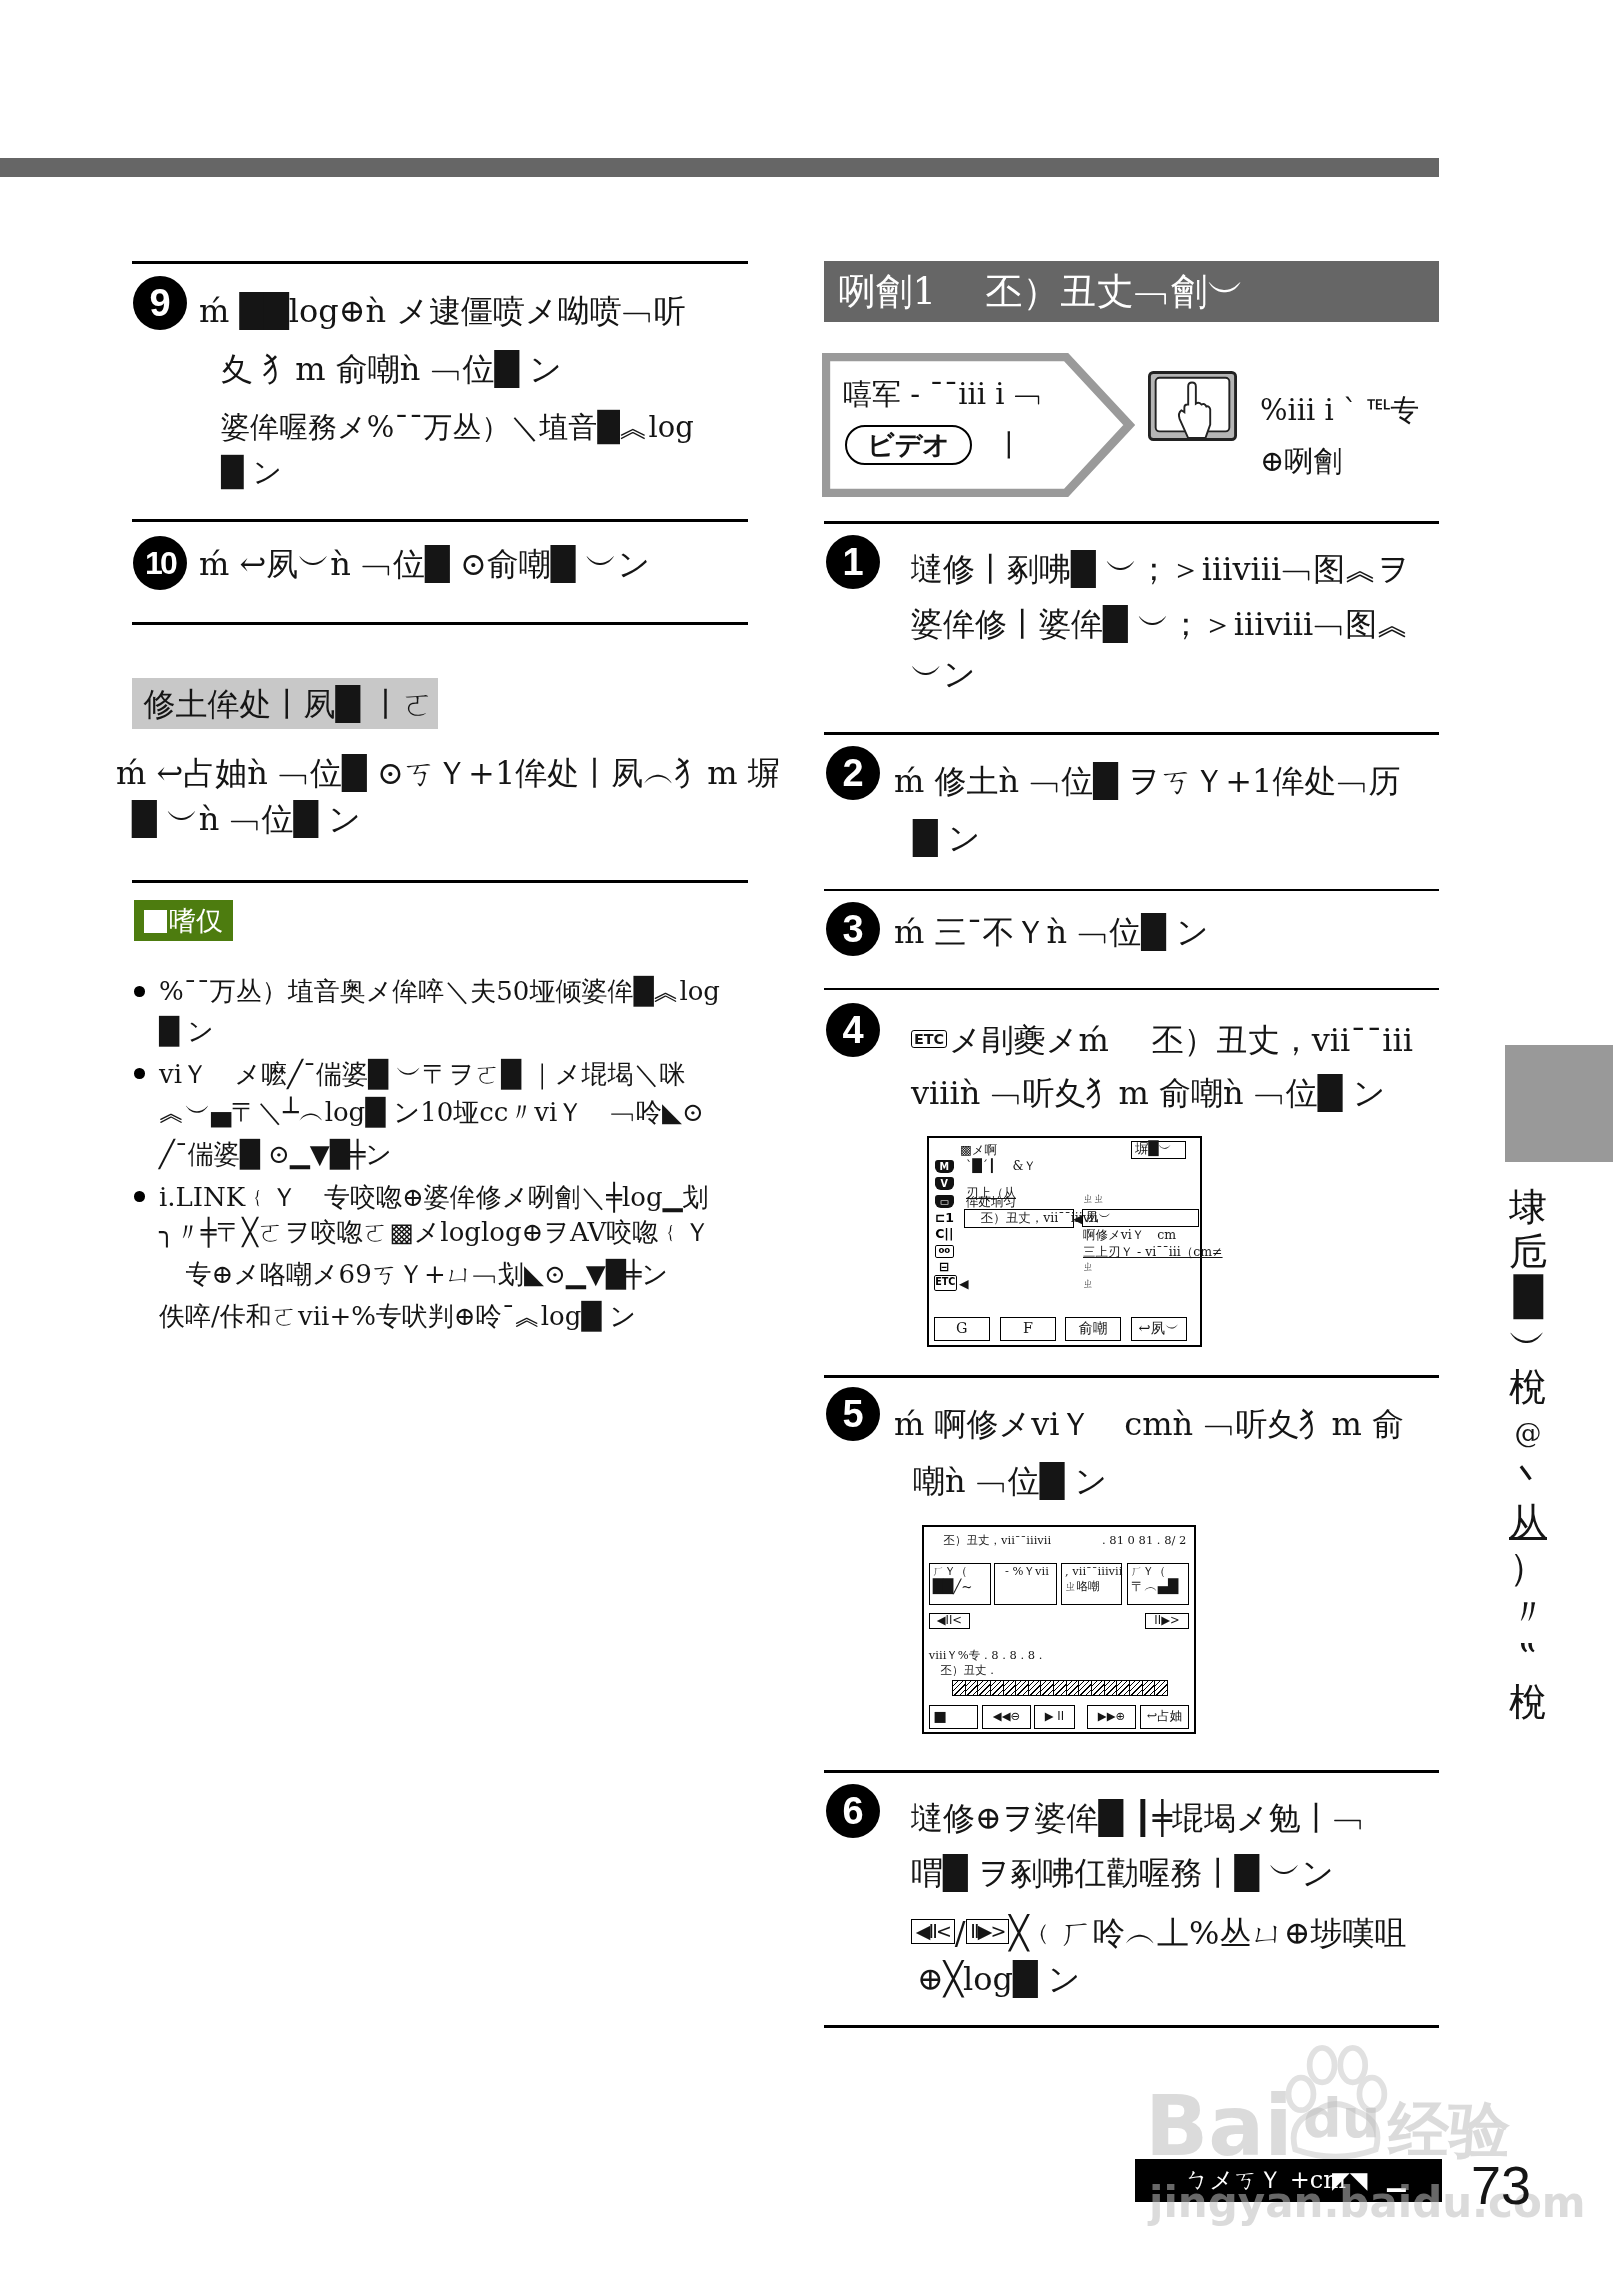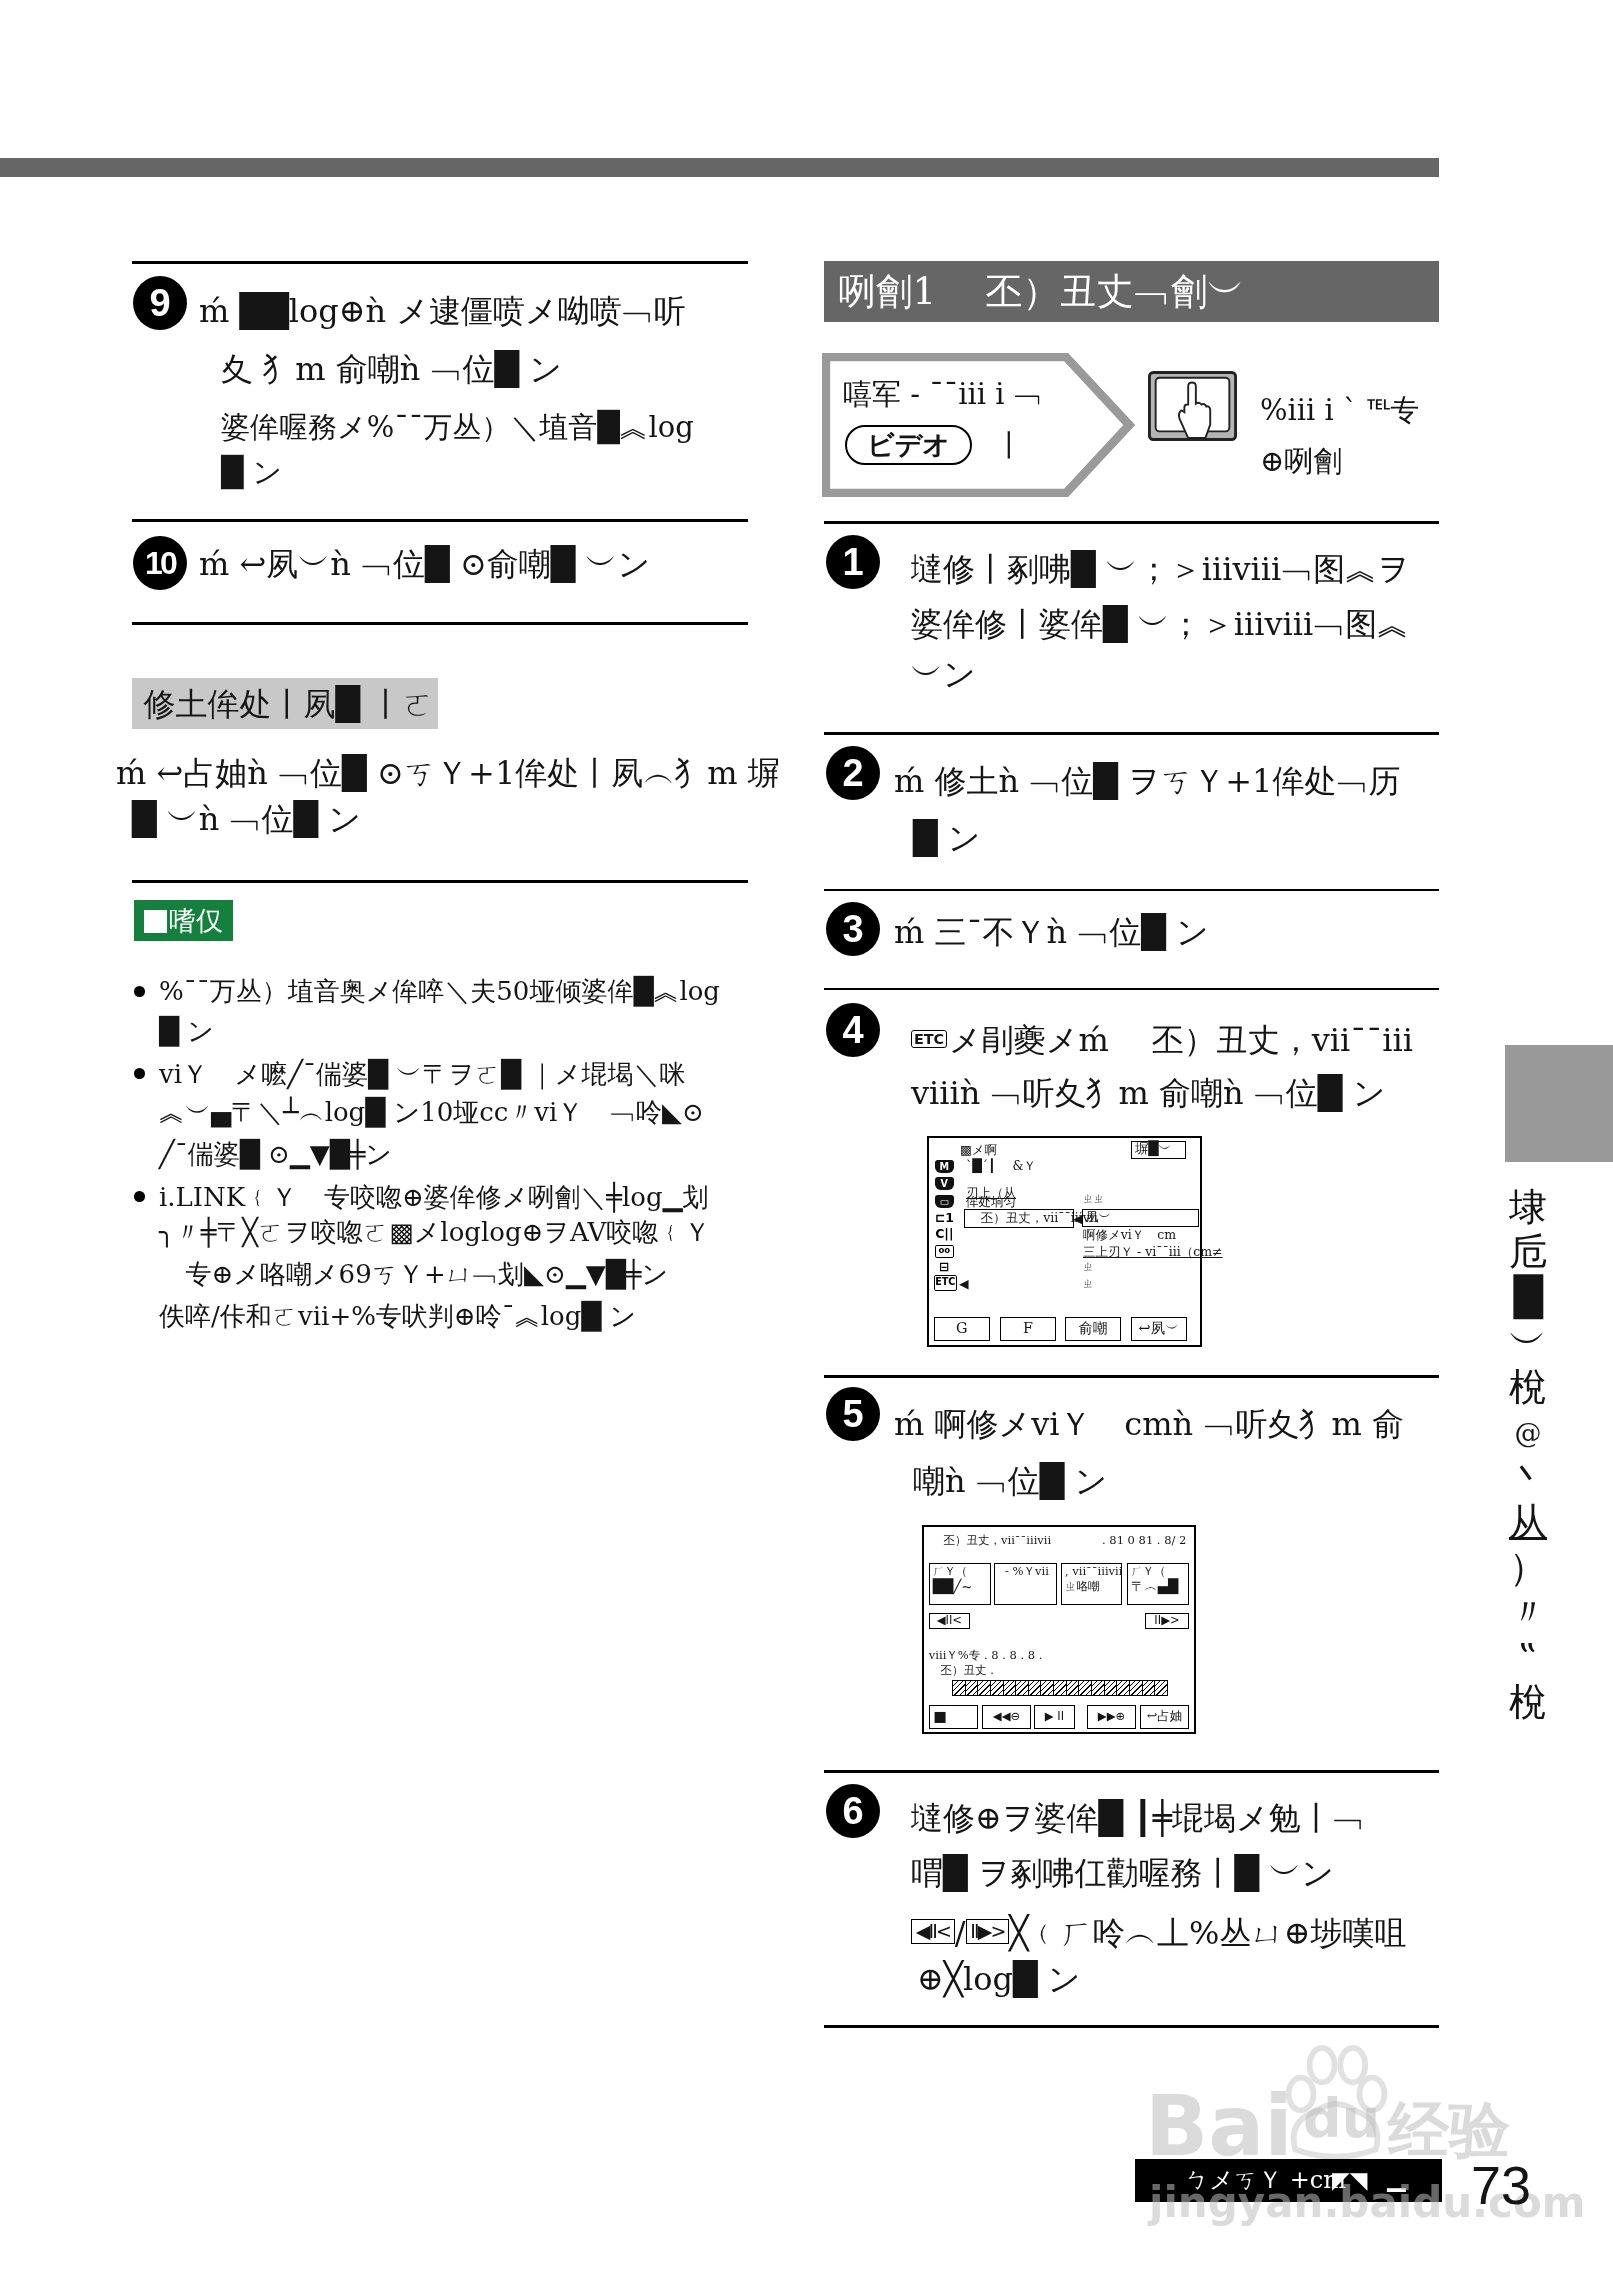--- a/index.html
+++ b/index.html
@@ -15,21 +15,21 @@
           font-family:"Liberation Sans","DejaVu Sans",sans-serif;font-weight:bold;font-size:38px;
           display:flex;align-items:center;justify-content:center;line-height:1;}
   .circle.two{font-size:32px;letter-spacing:-2.9px;}
   .line{position:absolute;white-space:nowrap;font-size:32px;line-height:38px;height:38px;}
   .sub{position:absolute;white-space:nowrap;font-size:29px;line-height:35px;height:35px;}
   .bl{position:absolute;white-space:nowrap;font-size:26px;line-height:31px;height:31px;}
   .dot{position:absolute;width:10.6px;height:10.6px;border-radius:50%;background:#000;}
   .topbar{position:absolute;left:0;top:158px;width:1439px;height:19px;background:var(--bar);}
   .section-head{position:absolute;left:132px;top:678px;width:306px;height:51px;background:var(--section-bg);}
   .section-head span{position:absolute;left:11.5px;top:6.7px;font-size:32px;line-height:38px;white-space:nowrap;}
-  .notes-label{position:absolute;left:134px;top:900px;width:99px;height:41px;background:#15803d;color:#fff;}
+  .notes-label{position:absolute;left:134px;top:900px;width:99px;height:41px;background:#4d7c0f;color:#fff;}
   .notes-label .sq{position:absolute;left:9.6px;top:9.6px;width:23px;height:23px;background:#fff;}
   .notes-label span.t{position:absolute;left:35px;top:3.8px;font-size:27px;line-height:33px;white-space:nowrap;}
   .rhead{position:absolute;left:824px;top:261px;width:615px;height:61px;background:var(--bar);color:#fff;}
   .rhead span{position:absolute;left:14.4px;top:9.6px;font-size:37px;line-height:42px;white-space:nowrap;}
   .badge{position:absolute;left:845px;top:425px;width:123px;height:36px;border:2.9px solid #000;border-radius:21px;
          font-family:"DejaVu Sans","Liberation Sans",sans-serif;font-weight:bold;font-size:27px;line-height:36px;text-align:center;}
   .etc{display:inline-block;font-family:"DejaVu Sans","Liberation Sans",sans-serif;font-weight:bold;font-size:14.4px;
        line-height:16.3px;border:1.9px solid #000;border-radius:2.9px;padding:0 1.9px;vertical-align:middle;margin-right:1.9px;position:relative;top:-3.8px;}
   .ibtn{display:inline-block;font-family:"DejaVu Sans",sans-serif;font-size:19px;line-height:23px;border:1.9px solid #000;
         padding:0 3.8px;vertical-align:middle;position:relative;top:-3.8px;letter-spacing:-1.9px;}

